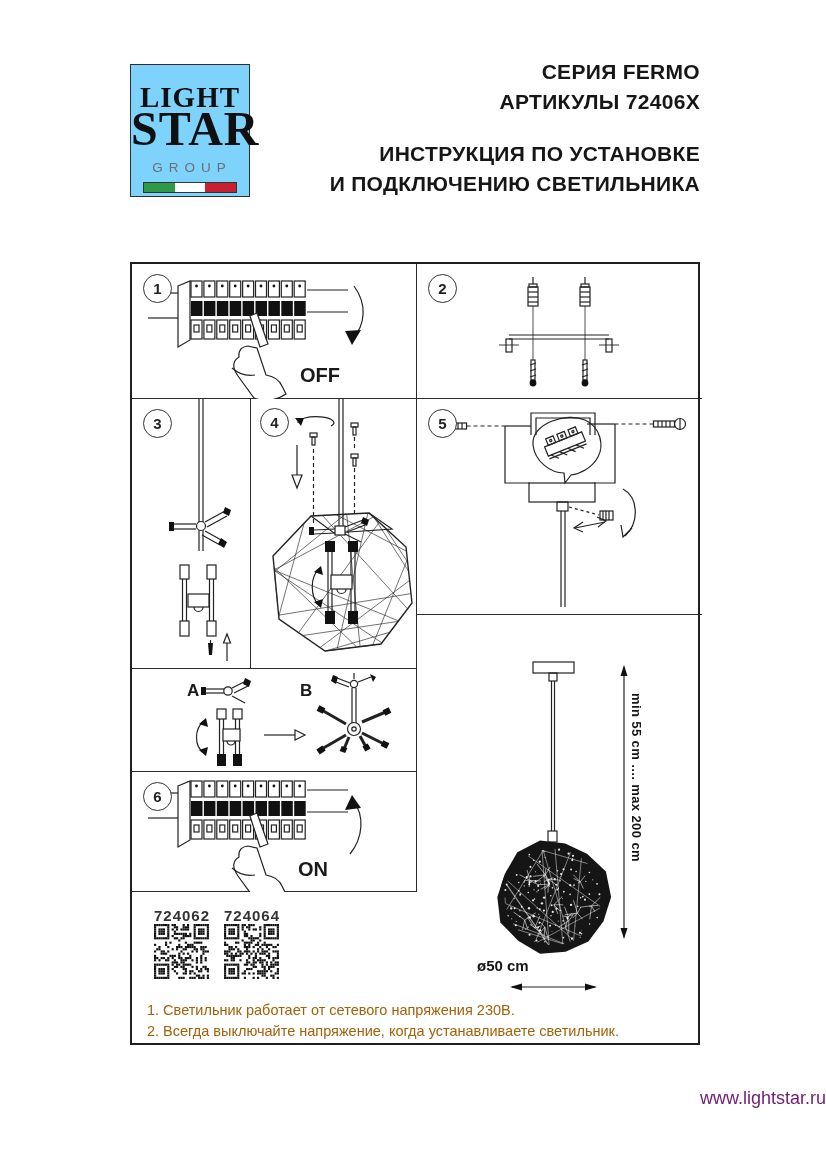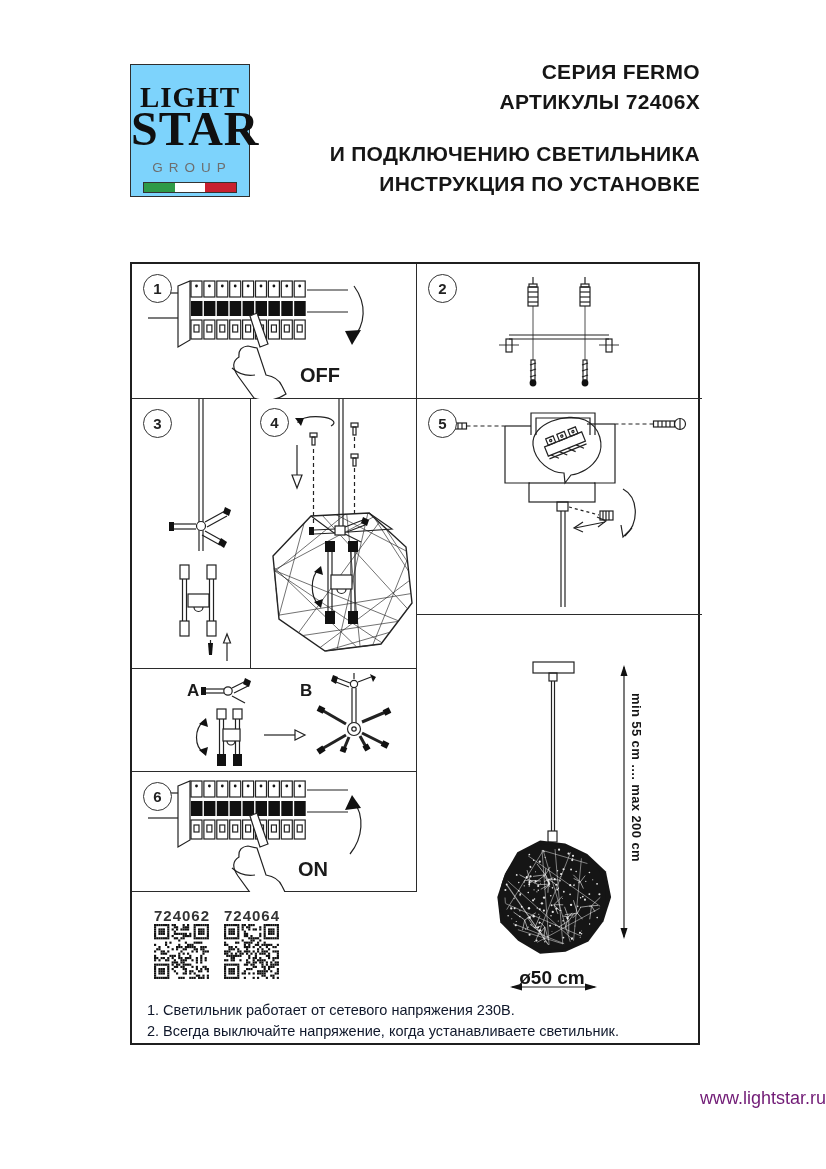--- a/index.html
+++ b/index.html
@@ -31,24 +31,24 @@
   .ln{fill:none;stroke:#222;stroke-width:1.2;}
   .lnf{fill:#111;stroke:none;}
   .switch-label{position:absolute;font-weight:bold;font-size:20px;color:#1a1a1a;}
   .ab-label{position:absolute;font-weight:bold;font-size:17px;color:#1a1a1a;}
   
   .qr-item{position:absolute;width:70px;text-align:left;}
   .qr-num{font-weight:bold;font-size:15px;letter-spacing:1px;color:#333;}
   
   .dim-v{position:absolute;left:212px;top:78px;height:250px;writing-mode:vertical-rl;
          font-weight:bold;font-size:13px;letter-spacing:.4px;color:#151515;}
-  .dim-d{position:absolute;left:60px;top:342px;width:150px;text-align:center;
-         font-weight:bold;font-size:19px;color:#151515;margin-top:10px;}
+  .dim-d{position:absolute;left:60px;top:342px;width:150px;text-align:left;
+         font-weight:bold;font-size:15px;color:#151515;}
   
-  .notes{position:absolute;left:15px;top:736px;width:545px;font-size:14.5px;line-height:21px;color:#0f172a;}
+  .notes{position:absolute;left:15px;top:736px;width:545px;font-size:14.5px;line-height:21px;color:#a16207;}
   .notes span{display:block;}
   .footer{position:absolute;left:0;top:1088px;width:100%;text-align:right;
           font-weight:normal;font-size:18px;color:#701a75;}
 </style>
 </head>
 <body>
 
 <div class="page">
 
   <div class="logo-box">
@@ -59,22 +59,22 @@
       <span class="flag-seg" style="background: rgb(46, 154, 71);"></span>
         <span class="flag-seg" style="background: rgb(255, 255, 255);"></span>
         <span class="flag-seg" style="background: rgb(200, 32, 47);"></span>
     </div>
   </div>
 
   <div class="title-block">
     <div class="title-line">СЕРИЯ FERMO</div>
     <div class="title-line">АРТИКУЛЫ 72406X</div>
     <div class="title-gap"></div>
+    <div class="title-line">ИНСТРУКЦИЯ ПО УСТАНОВКЕ</div>
     <div class="title-line">И ПОДКЛЮЧЕНИЮ СВЕТИЛЬНИКА</div>
-    <div class="title-line">ИНСТРУКЦИЯ ПО УСТАНОВКЕ</div>
   </div>
 
   <div class="grid">
 
     <div class="panel b-r b-b" style="left:0;top:0;width:285px;height:135px;">
       <div class="badge">1</div>
       <svg width="285" height="135" viewBox="0 0 285 135">
         <g transform="translate(58,16)">
             <polygon points="-12,6 0,1 0,60 -12,67" class="ln"></polygon>
             <rect x="1" y="1" width="11" height="16" class="ln"></rect>

